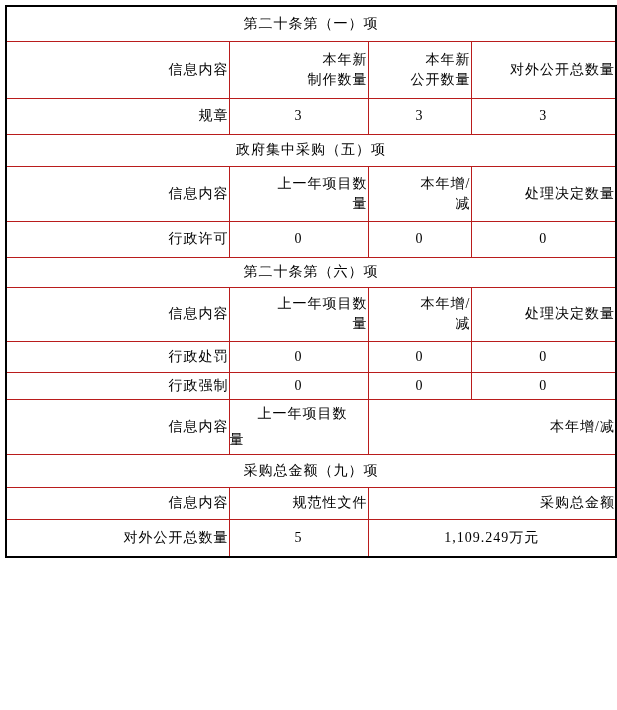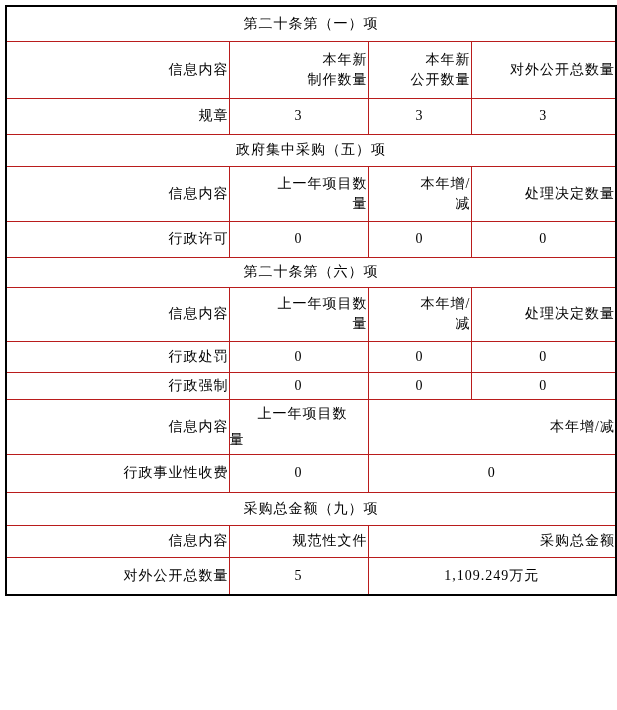--- a/index.html
+++ b/index.html
@@ -120,25 +120,20 @@
       <td class="val">0</td>
       <td class="val">0</td>
     </tr>
 
     <tr style="height:55px">
       <td class="hdr">信息内容</td>
       <td class="hdr-indent">上一年项目数
 量</td>
       <td class="hdr" colspan="2">本年增/减</td>
     </tr>
-    <tr style="height:38px">
-      <td class="lbl">行政事业性收费</td>
-      <td class="val">0</td>
-      <td class="val" colspan="2">0</td>
-    </tr>
 
     <tr style="height:33px">
       <td class="title" colspan="4">采购总金额（九）项</td>
     </tr>
     <tr style="height:32px">
       <td class="hdr">信息内容</td>
       <td class="hdr">规范性文件</td>
       <td class="hdr" colspan="2">采购总金额</td>
     </tr>
     <tr style="height:38px">

